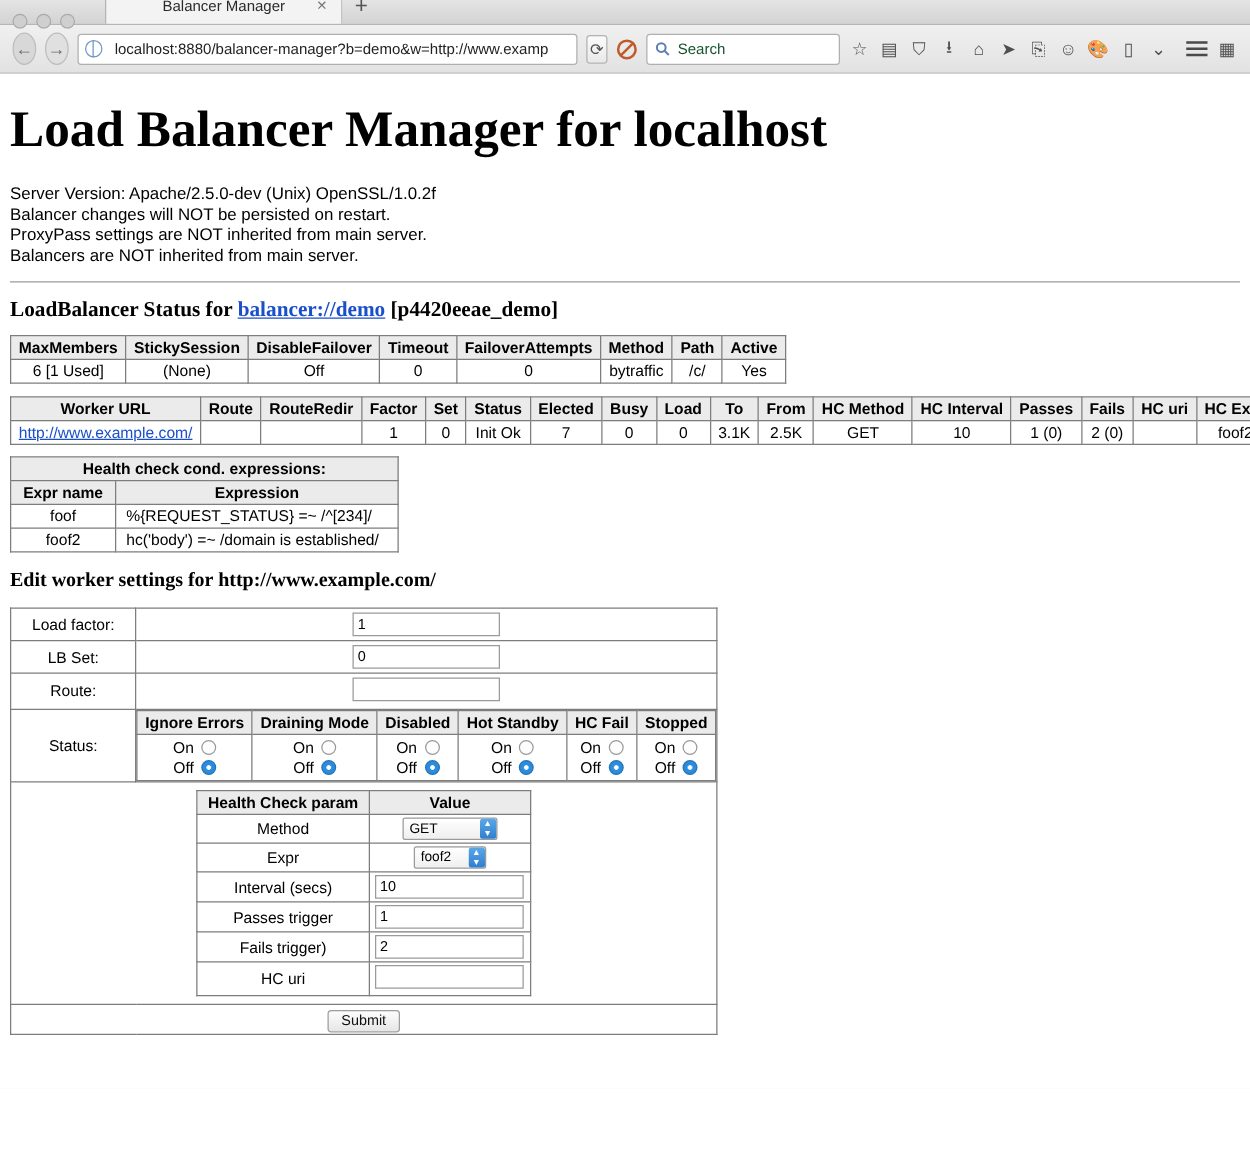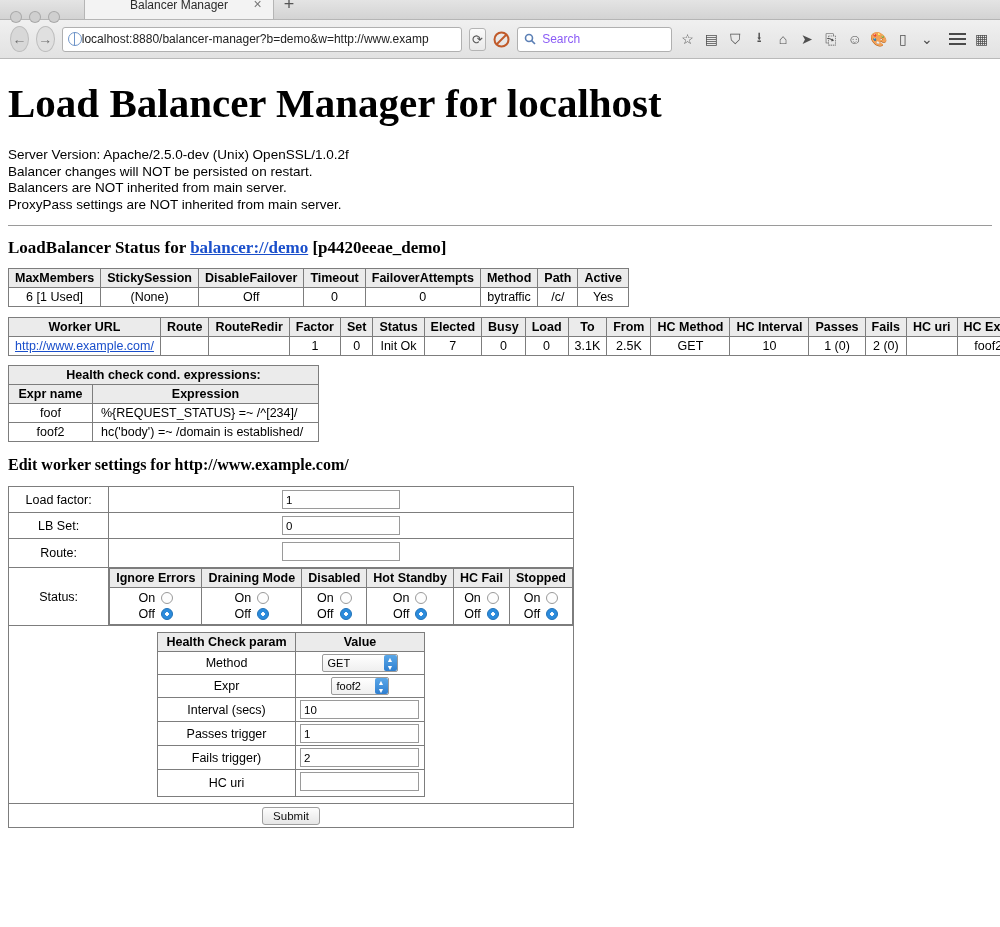--- a/index.html
+++ b/index.html
@@ -59,21 +59,21 @@
     width: 26px; height: 26px; border-radius: 50%;
     background: #e0e0e0; border: 1px solid #bdbdbd;
     display: flex; align-items: center; justify-content: center;
     color: #6d6d6d; font-size: 14px;
   }
   .navbtn.back { background:#d8d8d8; }
   .urlbar {
     flex: 0 0 400px;
     height: 25px; background: #fff;
     border: 1px solid #b0b0b0; border-radius: 3px;
-    display: flex; align-items: center; gap: 0;
+    display: flex; align-items: center; gap: 10px;
     padding: 0 5px;
     font-size: 12px; color: #222;
     overflow: hidden;
   }
   .globe {
     width: 14px; height: 14px; border-radius: 50%;
     border: 1.5px solid #6f95c9; flex: none;
     position: relative;
   }
   .globe:after {
@@ -89,21 +89,21 @@
   }
   .icon-btn {
     width: 24px; height: 24px;
     display: flex; align-items: center; justify-content: center;
     color: #4f4f4f; font-size: 14px;
   }
   .searchbar {
     flex: 0 0 155px; height: 25px; background: #fff;
     border: 1px solid #b0b0b0; border-radius: 3px;
     display: flex; align-items: center; gap: 6px; padding: 0 6px;
-    font-size: 12px; color: #8b5cf6;
+    font-size: 12px; color: #14532d;
   }
   .spacer { flex: 1; }
   .hamburger { display: flex; flex-direction: column; gap: 3px; }
   .hamburger i { display: block; width: 17px; height: 2px; background: #4a4a4a; }
 
   
   .page { padding: 14px 8px 0 8px; background: #fff; height: 812px; overflow: hidden; }
   h1.page-title {
     font-size: 41px; margin: 6px 0 20px 0; font-weight: bold;
     font-family: "Liberation Serif", serif;
@@ -249,22 +249,22 @@
       </div>
     <div class="icon-btn">▦</div>
   </div>
 
   <div class="page">
     <h1 class="page-title">Load Balancer Manager for localhost</h1>
 
     <div class="server-info">
       <div>Server Version: Apache/2.5.0-dev (Unix) OpenSSL/1.0.2f</div>
       <div>Balancer changes will NOT be persisted on restart.</div>
+      <div>ProxyPass settings are NOT inherited from main server.</div>
       <div>Balancers are NOT inherited from main server.</div>
-      <div>ProxyPass settings are NOT inherited from main server.</div>
     </div>
 
     <hr class="rule">
 
     <h2 class="sub"><span>LoadBalancer Status for </span><a href="#">balancer://demo</a><span> [p4420eeae_demo]</span></h2>
 
     <table class="grid">
       <thead>
         <tr>
           <th>MaxMembers</th>

